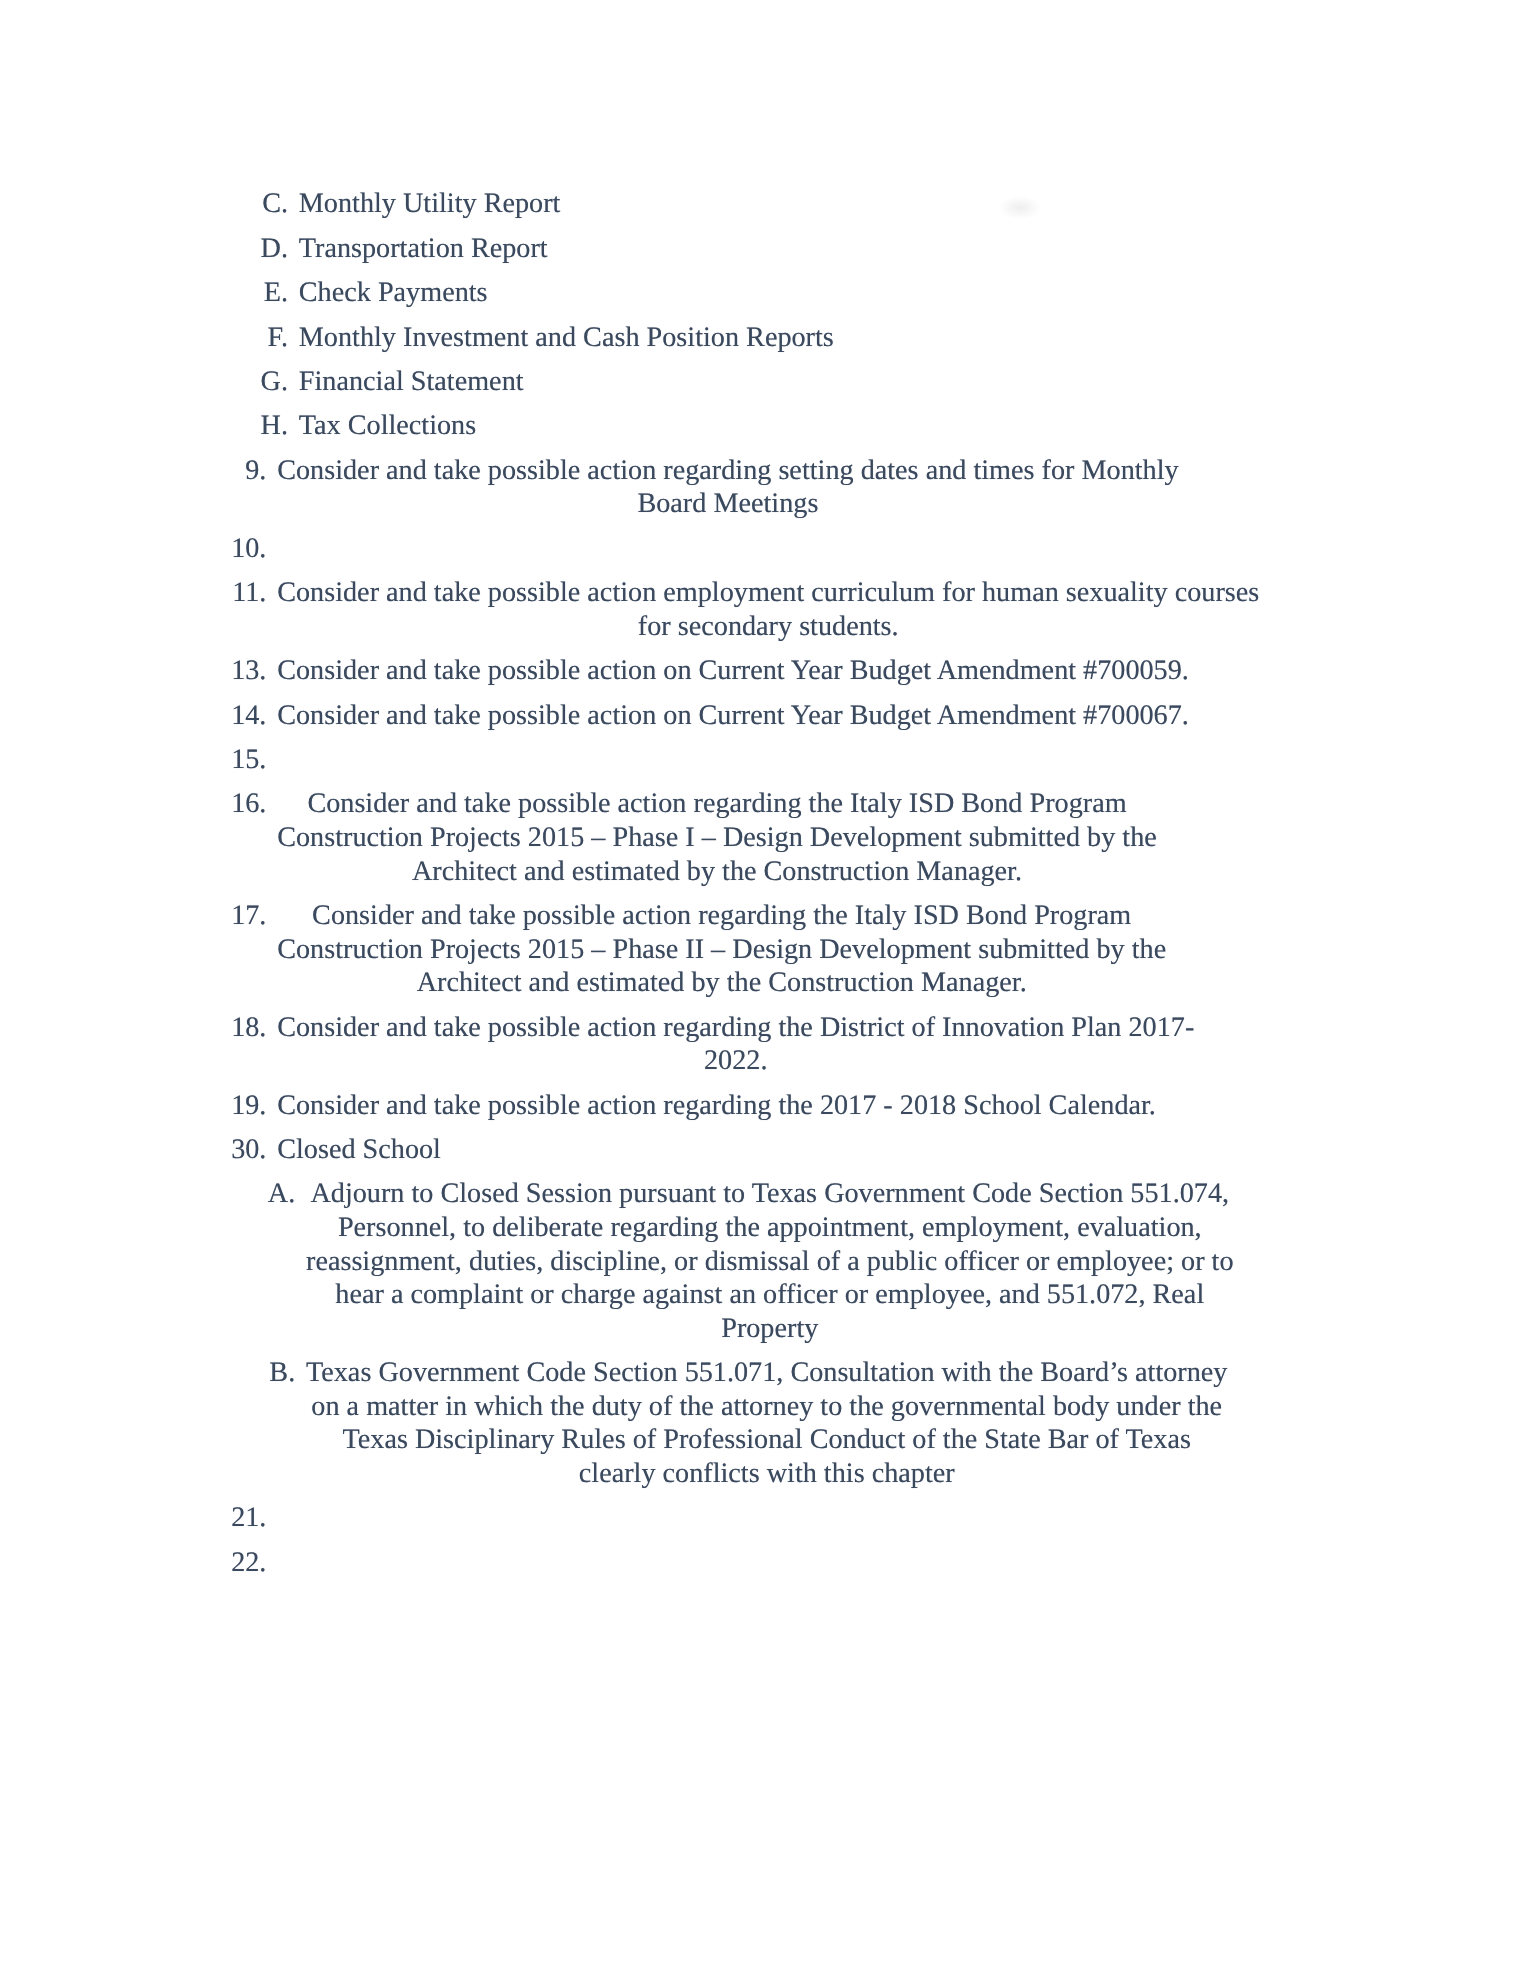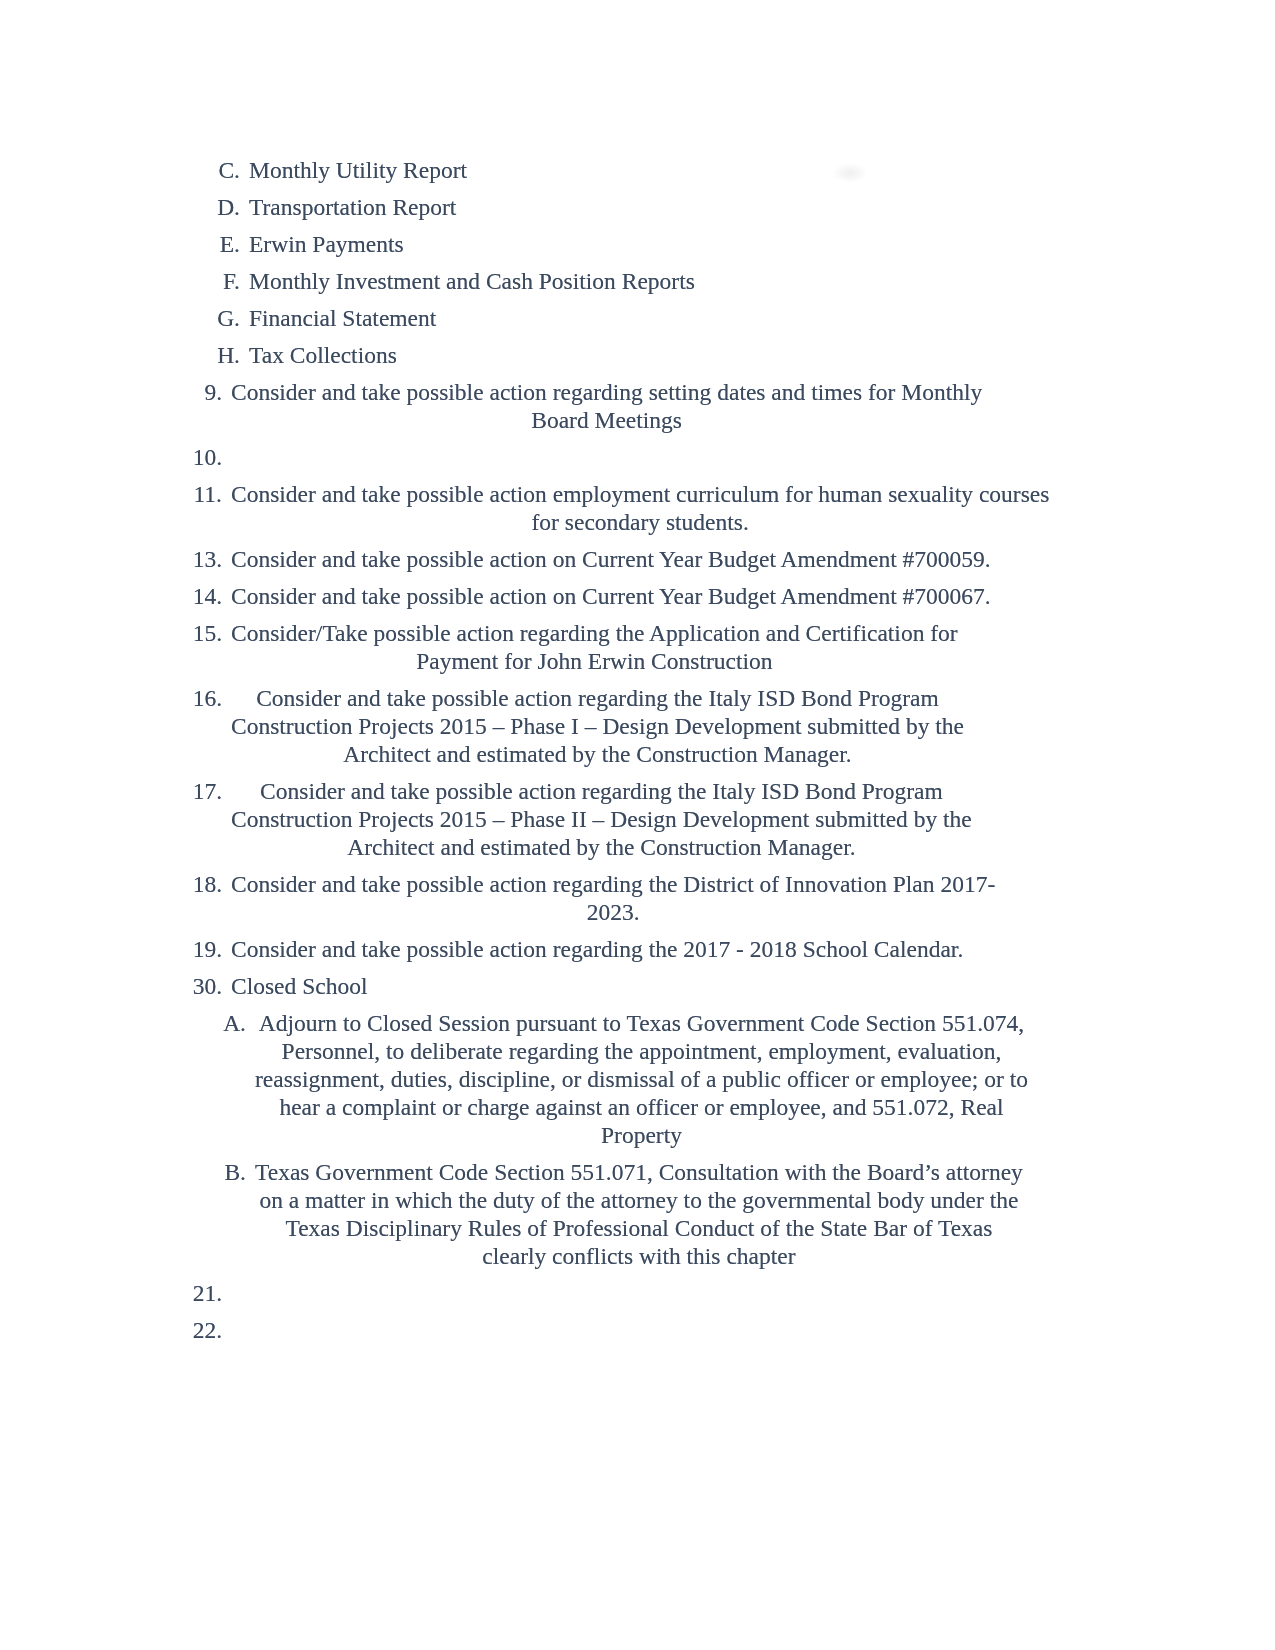--- a/index.html
+++ b/index.html
@@ -64,21 +64,21 @@
     <div class="item lvl-letter">
       <span class="marker">C.</span>
       <div class="text">Monthly Utility Report</div>
     </div>
     <div class="item lvl-letter">
       <span class="marker">D.</span>
       <div class="text">Transportation Report</div>
     </div>
     <div class="item lvl-letter">
       <span class="marker">E.</span>
-      <div class="text">Erwin Payments</div>
+      <div class="text">Check Payments</div>
     </div>
     <div class="item lvl-letter">
       <span class="marker">F.</span>
       <div class="text">Monthly Investment and Cash Position Reports</div>
     </div>
     <div class="item lvl-letter">
       <span class="marker">G.</span>
       <div class="text">Financial Statement</div>
     </div>
     <div class="item lvl-letter">
@@ -102,39 +102,37 @@
     <div class="item">
       <span class="marker">13.</span>
       <div class="text">Consider and take possible action on Current Year Budget Amendment #700059.</div>
     </div>
     <div class="item">
       <span class="marker">14.</span>
       <div class="text">Consider and take possible action on Current Year Budget Amendment #700067.</div>
     </div>
     <div class="item">
       <span class="marker">15.</span>
-      <div class="text">Consider/Take possible action regarding the Application and Certification for
-Payment for John Erwin Construction</div>
     </div>
     <div class="item">
       <span class="marker">16.</span>
       <div class="text">Consider and take possible action regarding the Italy ISD Bond Program
 Construction Projects 2015 – Phase I – Design Development submitted by the
 Architect and estimated by the Construction Manager.</div>
     </div>
     <div class="item">
       <span class="marker">17.</span>
       <div class="text">Consider and take possible action regarding the Italy ISD Bond Program
 Construction Projects 2015 – Phase II – Design Development submitted by the
 Architect and estimated by the Construction Manager.</div>
     </div>
     <div class="item">
       <span class="marker">18.</span>
       <div class="text">Consider and take possible action regarding the District of Innovation Plan 2017-
-2023.</div>
+2022.</div>
     </div>
     <div class="item">
       <span class="marker">19.</span>
       <div class="text">Consider and take possible action regarding the 2017 - 2018 School Calendar.</div>
     </div>
     <div class="item">
       <span class="marker">30.</span>
       <div class="text">Closed School</div>
     </div>
 

